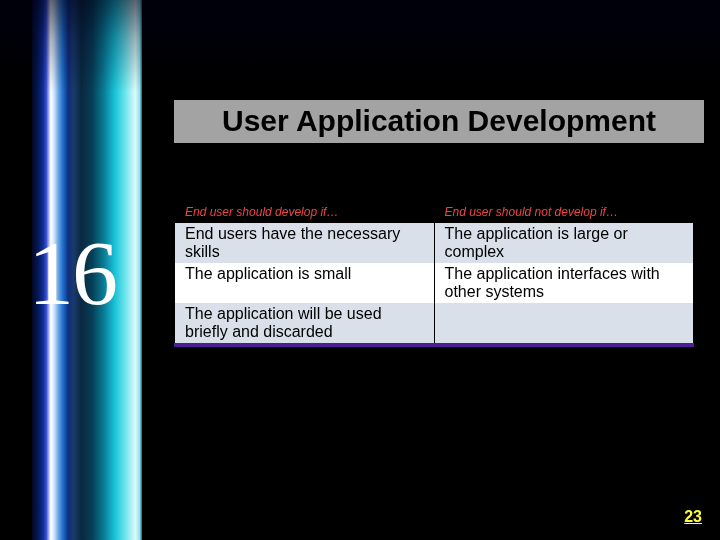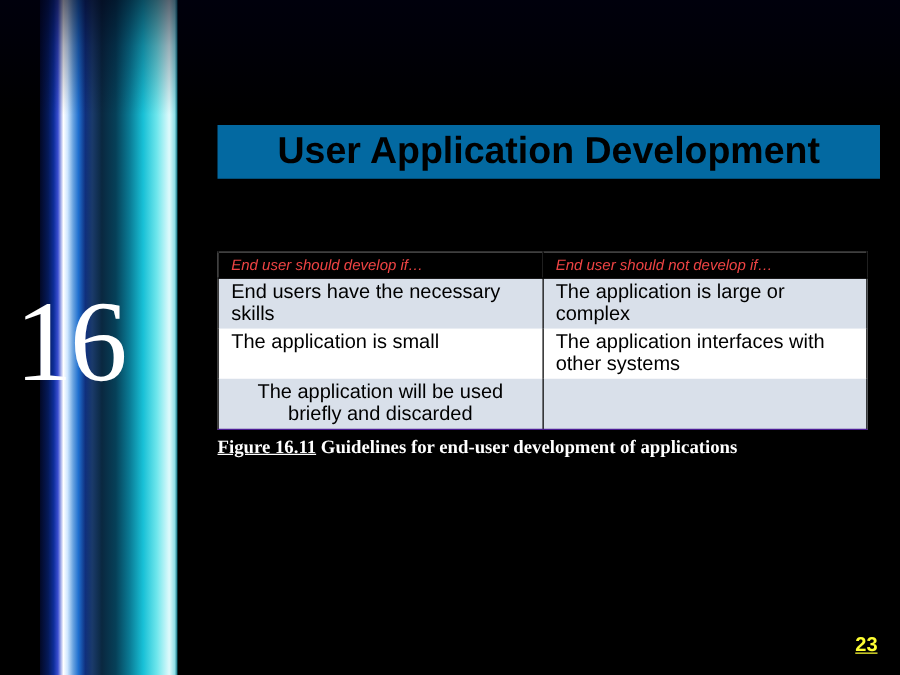--- a/index.html
+++ b/index.html
@@ -50,42 +50,42 @@
     background: linear-gradient(to bottom,
       rgba(0,0,20,0.6) 0%,
       rgba(0,0,25,0.3) 40%,
       rgba(0,0,0,0) 100%);
     pointer-events: none;
   }
 
   
   .chapter-number {
     position: absolute;
-    left: 12px;
+    left: 28px;
     top: 220px;
     font-size: 92px;
     font-weight: 400;
     color: #fff;
     font-family: Georgia, "Times New Roman", serif;
     letter-spacing: -2px;
   }
 
   
   .content {
     position: absolute;
     left: 174px;
     top: 100px;
     width: 530px;
   }
 
   .title {
     font-size: 30px;
     font-weight: bold;
     color: #000;
-    background: #0369a1;
+    background: #a3a3a3;
     padding: 4px 8px 6px 8px;
     line-height: 1.1;
     text-align: center;
   }
 
   .figure-table {
     margin-top: 58px;
     width: 520px;
     border-collapse: collapse;
     font-size: 12px;
@@ -110,22 +110,21 @@
     vertical-align: top;
     width: 50%;
   }
   .figure-table tr:nth-child(even) td {
     background: #d9e0ea;
   }
   .figure-table tr:nth-child(odd) td {
     background: #ffffff;
   }
   .figure-table tr:last-child td {
-    border-bottom: 1px solid #4c1d95;
-    text-align: center;
+    border-bottom: 4px solid #4c1d95;
   }
 
   .caption {
     margin-top: 6px;
     font-family: "Times New Roman", Times, serif;
     font-size: 15px;
     font-weight: bold;
     color: #fff;
   }
   .caption .figref {
@@ -170,21 +169,18 @@
         <td>The application is small</td>
         <td>The application interfaces with other systems</td>
       </tr>
       <tr>
         <td>The application will be used briefly and discarded</td>
         <td></td>
       </tr>
     </tbody>
       </table>
 
-    <div class="caption">
-      <span class="figref">Figure 16.11</span><span> Guidelines for end-user development of applications</span>
-    </div>
 
   </div>
 
   <div class="page-number">23</div>
 
 </div>
 
 </body></html>

